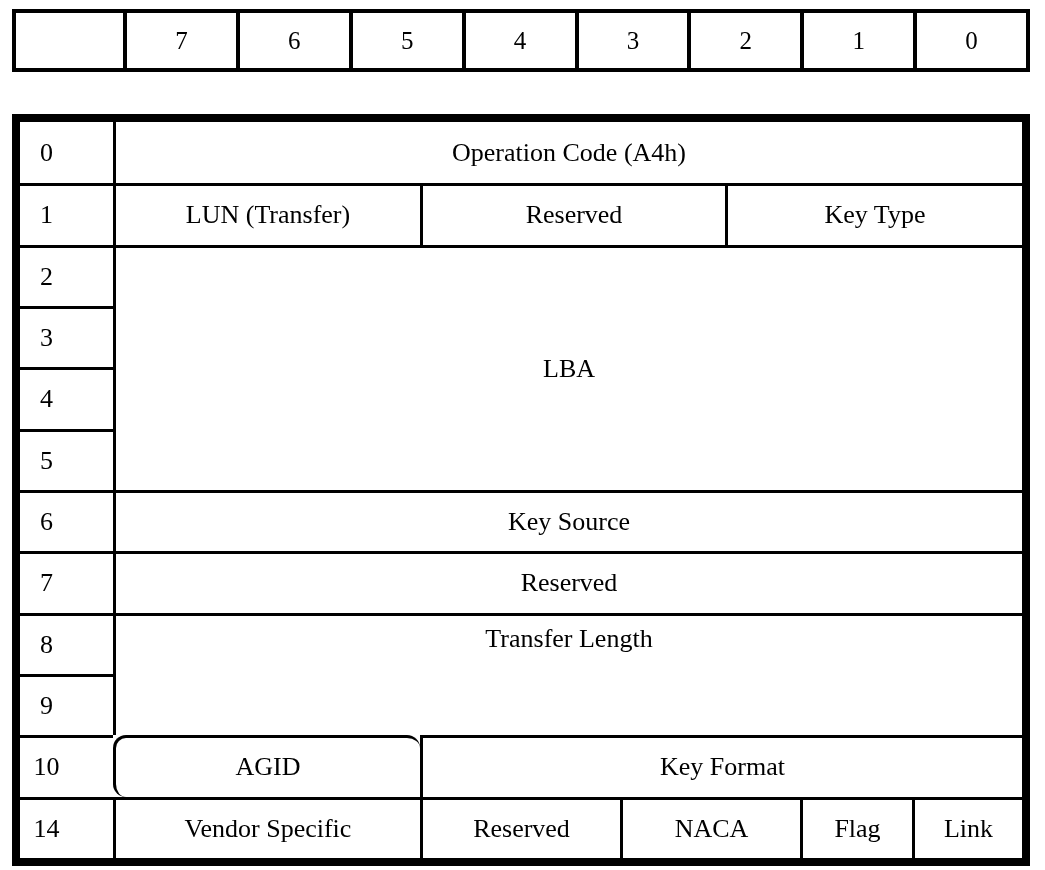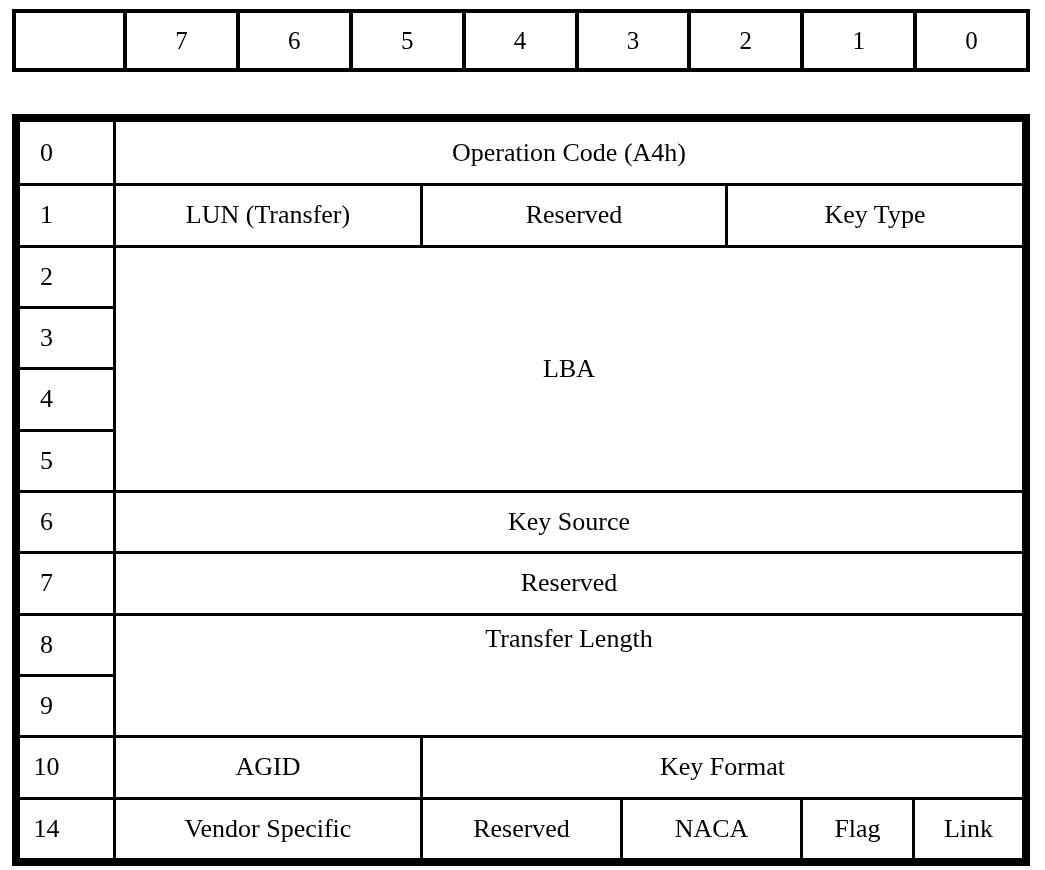--- a/index.html
+++ b/index.html
@@ -107,21 +107,21 @@
         <span>8</span>
       </div>
     <div class="cell byte bl0" style="grid-area:10/1/11/2;">
         <span>9</span>
       </div>
     <div class="cell tl" style="grid-area:9/2/11/8;">Transfer Length</div>
 
     <div class="cell byte bl0" style="grid-area:11/1/12/2;text-align:right;">
         <span>10</span>
       </div>
-    <div class="cell" style="grid-area:11/2/12/3;">AGID</div>
+    <div class="cell" style="grid-area:11/2/12/3;border-radius:13px;">AGID</div>
     <div class="cell" style="grid-area:11/3/12/8;text-align:right;">Key Format</div>
 
     <div class="cell byte bl0" style="grid-area:12/1/13/2;">
         <span>14</span>
       </div>
     <div class="cell" style="grid-area:12/2/13/3;">Vendor Specific</div>
     <div class="cell" style="grid-area:12/3/13/4;">Reserved</div>
     <div class="cell" style="grid-area:12/6/13/7;">Flag</div>
     <div class="cell" style="grid-area:12/4/13/6;">NACA</div>
     <div class="cell" style="grid-area:12/7/13/8;">Link</div>

